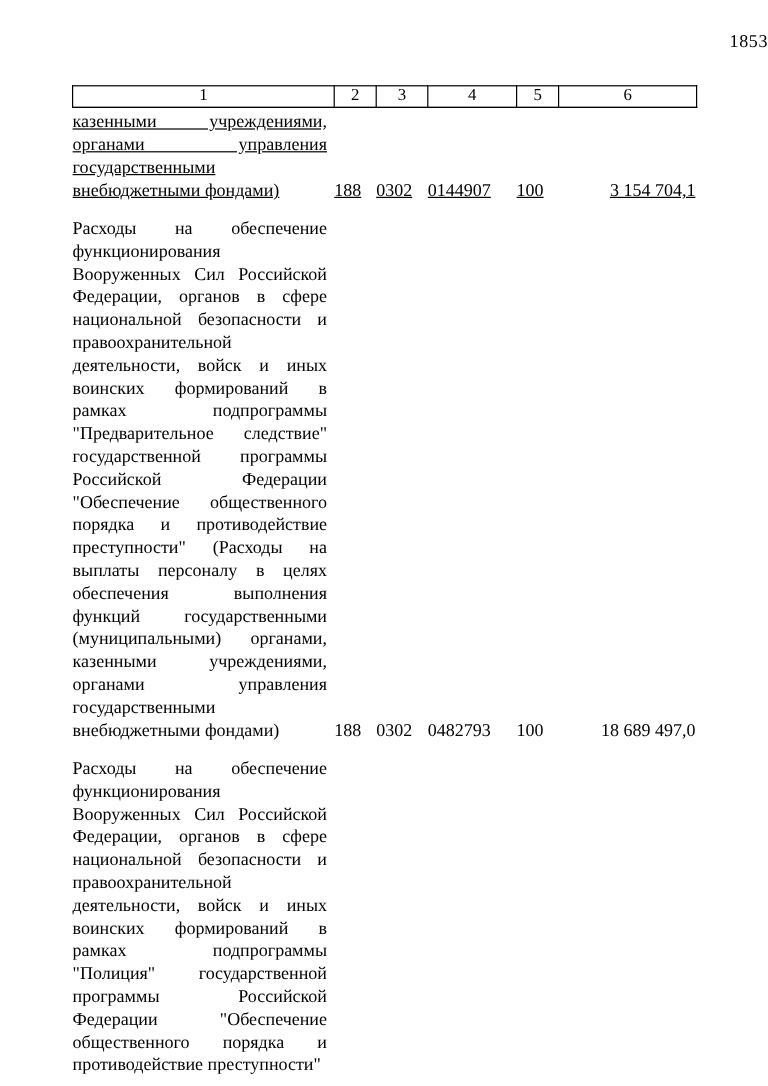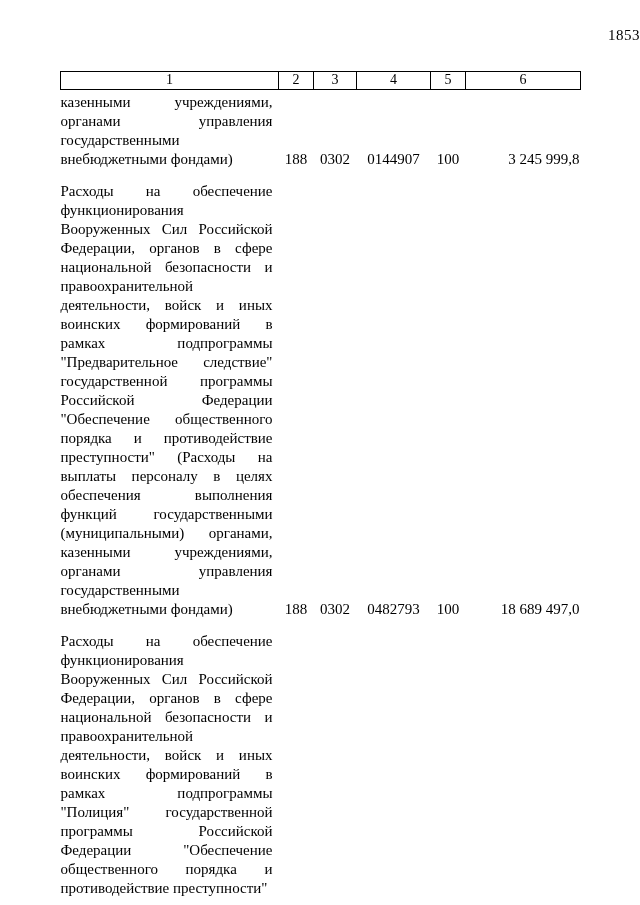--- a/index.html
+++ b/index.html
@@ -39,28 +39,29 @@
     font-size: 14px;
     padding: 0 0 1px 0;
     line-height: 16px;
   }
   td {
     vertical-align: bottom;
     padding: 6px 0 7px 0;
   }
   tr.first-row td {
     padding-top: 3px;
+    text-decoration: underline;
   }
   td.name {
     text-align: justify;
     line-height: 19px;
     padding-right: 6px;
   }
   td.code {
-    text-align: center;
+    text-align: left;
     line-height: 19px;
   }
   td.amount {
     text-align: right;
     padding-right: 1px;
     white-space: nowrap;
     line-height: 19px;
   }
 </style>
 </head>
@@ -87,21 +88,21 @@
       <th>6</th>
     </tr>
   </thead>
   <tbody>
     <tr class="first-row">
       <td class="name">казенными учреждениями, органами управления государственными внебюджетными фондами)</td>
       <td class="code">188</td>
       <td class="code">0302</td>
       <td class="code">0144907</td>
       <td class="code">100</td>
-      <td class="amount">3 245 999,8</td>
+      <td class="amount">3 154 704,1</td>
     </tr>
     <tr>
       <td class="name">Расходы на обеспечение функционирования Вооруженных Сил Российской Федерации, органов в сфере национальной безопасности и правоохранительной деятельности, войск и иных воинских формирований в рамках подпрограммы "Предварительное следствие" государственной программы Российской Федерации "Обеспечение общественного порядка и противодействие преступности" (Расходы на выплаты персоналу в целях обеспечения выполнения функций государственными (муниципальными) органами, казенными учреждениями, органами управления государственными внебюджетными фондами)</td>
       <td class="code">188</td>
       <td class="code">0302</td>
       <td class="code">0482793</td>
       <td class="code">100</td>
       <td class="amount">18 689 497,0</td>
     </tr>
     <tr>

